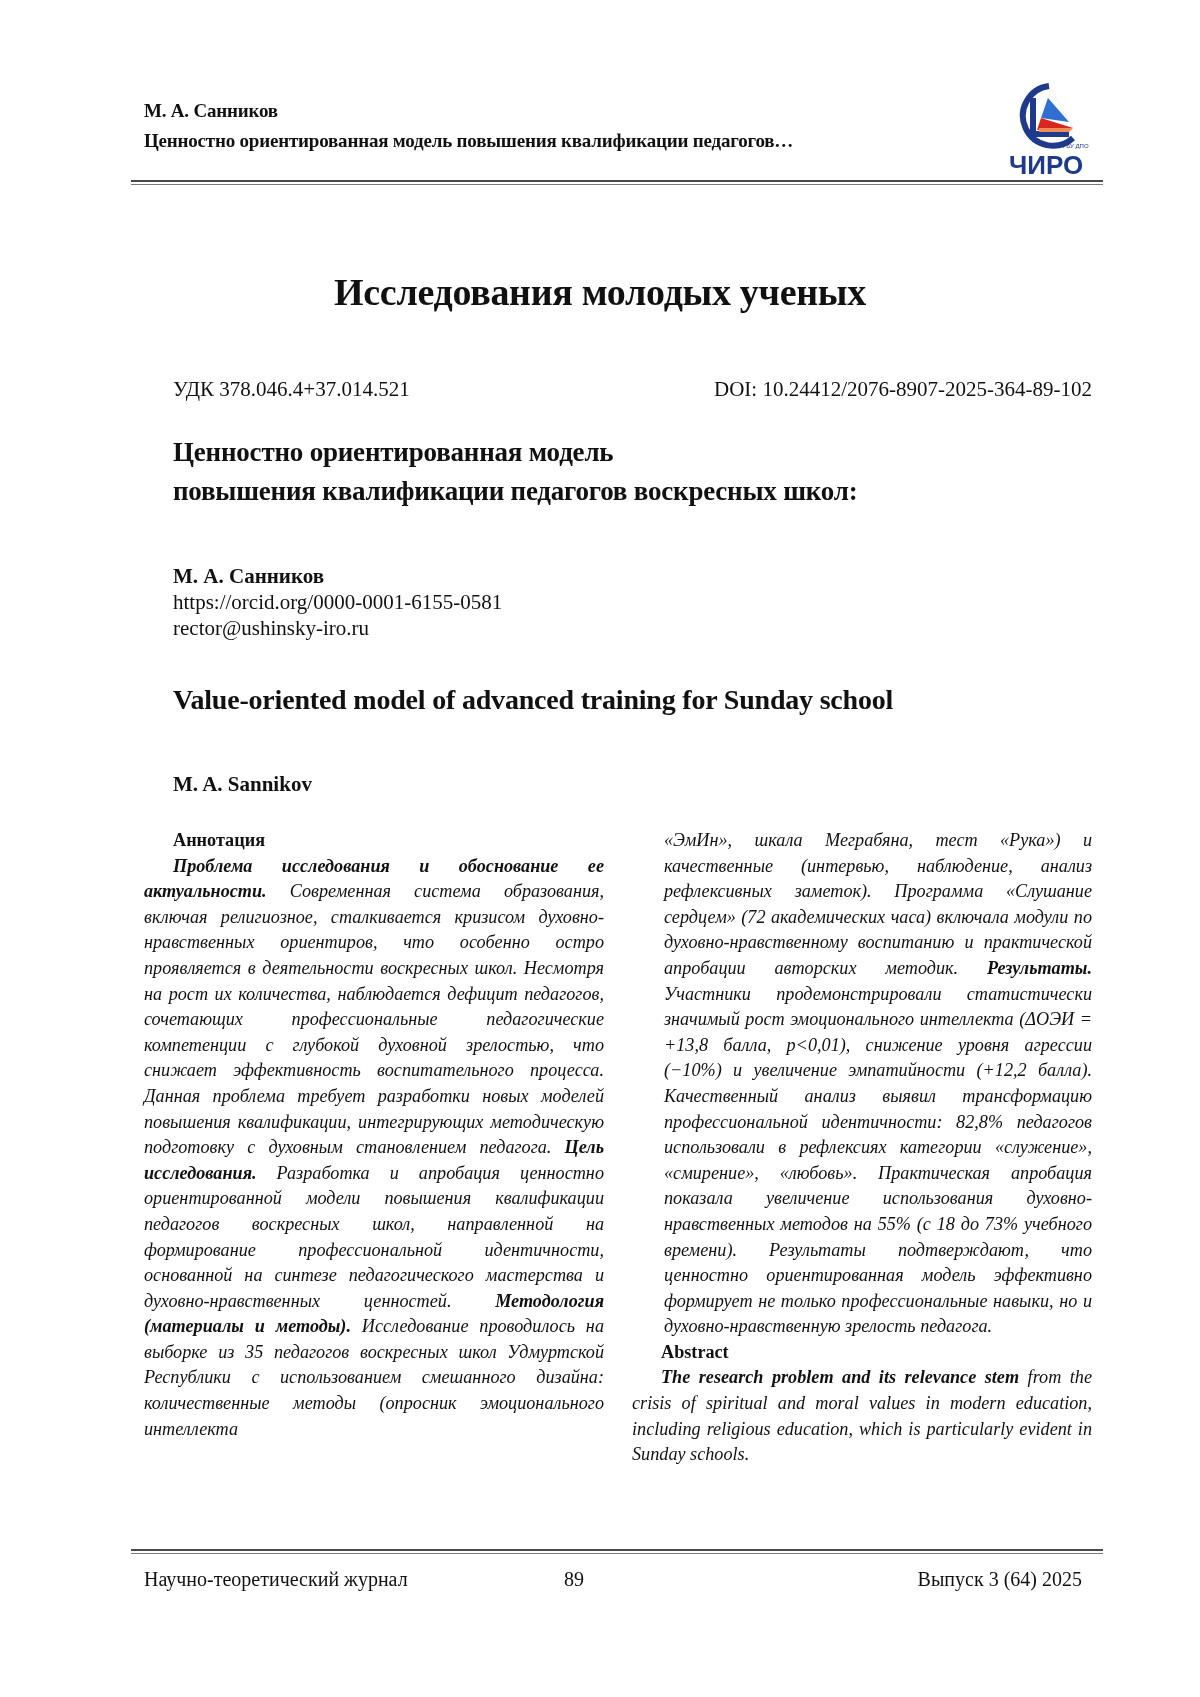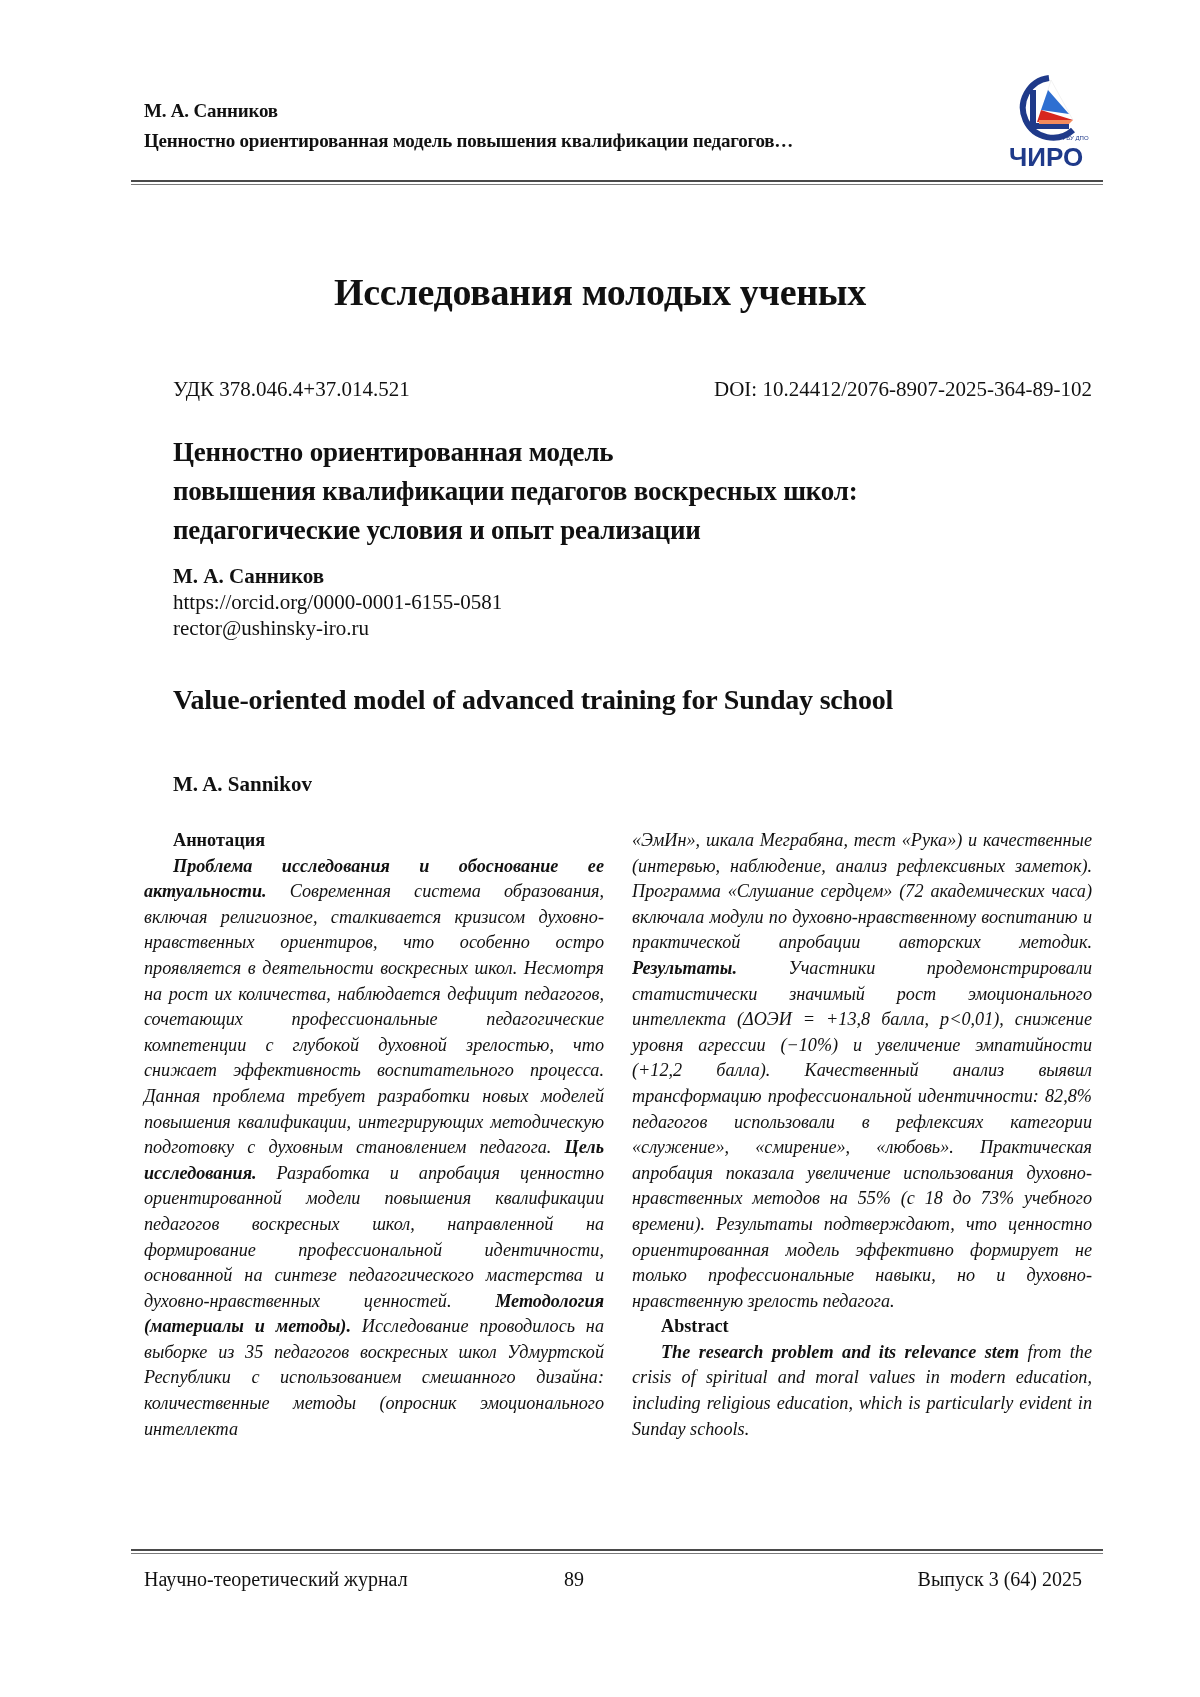--- a/index.html
+++ b/index.html
@@ -9,41 +9,41 @@
   }
   .abs { position: absolute; }
 
   
   .rh-author { left: 144px; top: 100px; font-size: 19px; font-weight: bold; letter-spacing: -0.2px; }
   .rh-title { left: 144px; top: 130px; font-size: 19px; font-weight: bold; letter-spacing: -0.2px; }
   .rule-double { left: 131px; width: 972px; height: 5px; border-top: 2px solid #4a4a4a; border-bottom: 1.5px solid #7a7a7a; box-sizing: border-box; }
   .rule-header { top: 180px; }
   .rule-footer { top: 1549px; }
 
-  .logo { left: 1003px; top: 68px; width: 92px; height: 104px; }
+  .logo { left: 1003px; top: 76px; width: 92px; height: 104px; }
 
   .section-title { left: 0; width: 1200px; top: 270px; text-align: center; font-size: 38px; font-weight: bold; letter-spacing: -0.3px; }
 
   .udc { left: 173px; top: 377px; font-size: 21px; }
   .doi { right: 108px; top: 377px; font-size: 21px; text-align: right; }
 
   .title-ru { left: 173px; top: 433px; font-size: 27px; font-weight: bold; line-height: 39px; letter-spacing: -0.2px; }
   .author-block { left: 173px; top: 563px; font-size: 21px; line-height: 26px; }
   .author-block .author-name { font-weight: bold; }
 
   .title-en { left: 173px; top: 680px; font-size: 28px; font-weight: bold; line-height: 40px; letter-spacing: -0.2px; }
   .author-en { left: 173px; top: 772px; font-size: 21px; font-weight: bold; }
 
   .col { top: 828px; width: 460px; font-size: 18.2px; line-height: 25.6px; text-align: justify; hyphens: auto; }
   .col-left { left: 144px; }
   .col-right { left: 632px; }
   .col p { margin: 0; }
   .col .heading { font-weight: bold; font-style: normal; text-indent: 29px; }
   .col .para { text-indent: 29px; font-style: italic; }
-  .col .para-noindent { text-indent: 0; font-style: italic; }
+  .col .para-noindent { text-indent: 0; font-style: italic; margin-left: 32px; }
   .col b { font-style: italic; font-weight: bold; }
 
   .footer-left { left: 144px; top: 1568px; font-size: 20px; }
   .footer-center { left: 0; width: 1148px; top: 1568px; font-size: 20px; text-align: center; }
   .footer-right { right: 118px; top: 1568px; font-size: 20px; text-align: center; }
 </style>
 </head>
 <body>
 
 <div class="abs rh-author">М. А. Санников</div>
@@ -68,21 +68,20 @@
 <div class="abs rule-double rule-header"></div>
 
 <div class="abs section-title">Исследования молодых ученых</div>
 
 <div class="abs udc">УДК 378.046.4+37.014.521</div>
 <div class="abs doi">DOI: 10.24412/2076-8907-2025-364-89-102</div>
 
 <div class="abs title-ru">
   <div>Ценностно ориентированная модель</div>
   <div>повышения квалификации педагогов воскресных школ:</div>
-  <div>педагогические условия и опыт реализации</div>
 </div>
 
 <div class="abs author-block">
   <div class="author-name">М. А. Санников</div>
   <div>https://orcid.org/0000-0001-6155-0581</div>
   <div>rector@ushinsky-iro.ru</div>
 </div>
 
 <div class="abs title-en">
   <div>Value-oriented model of advanced training for Sunday school</div>

